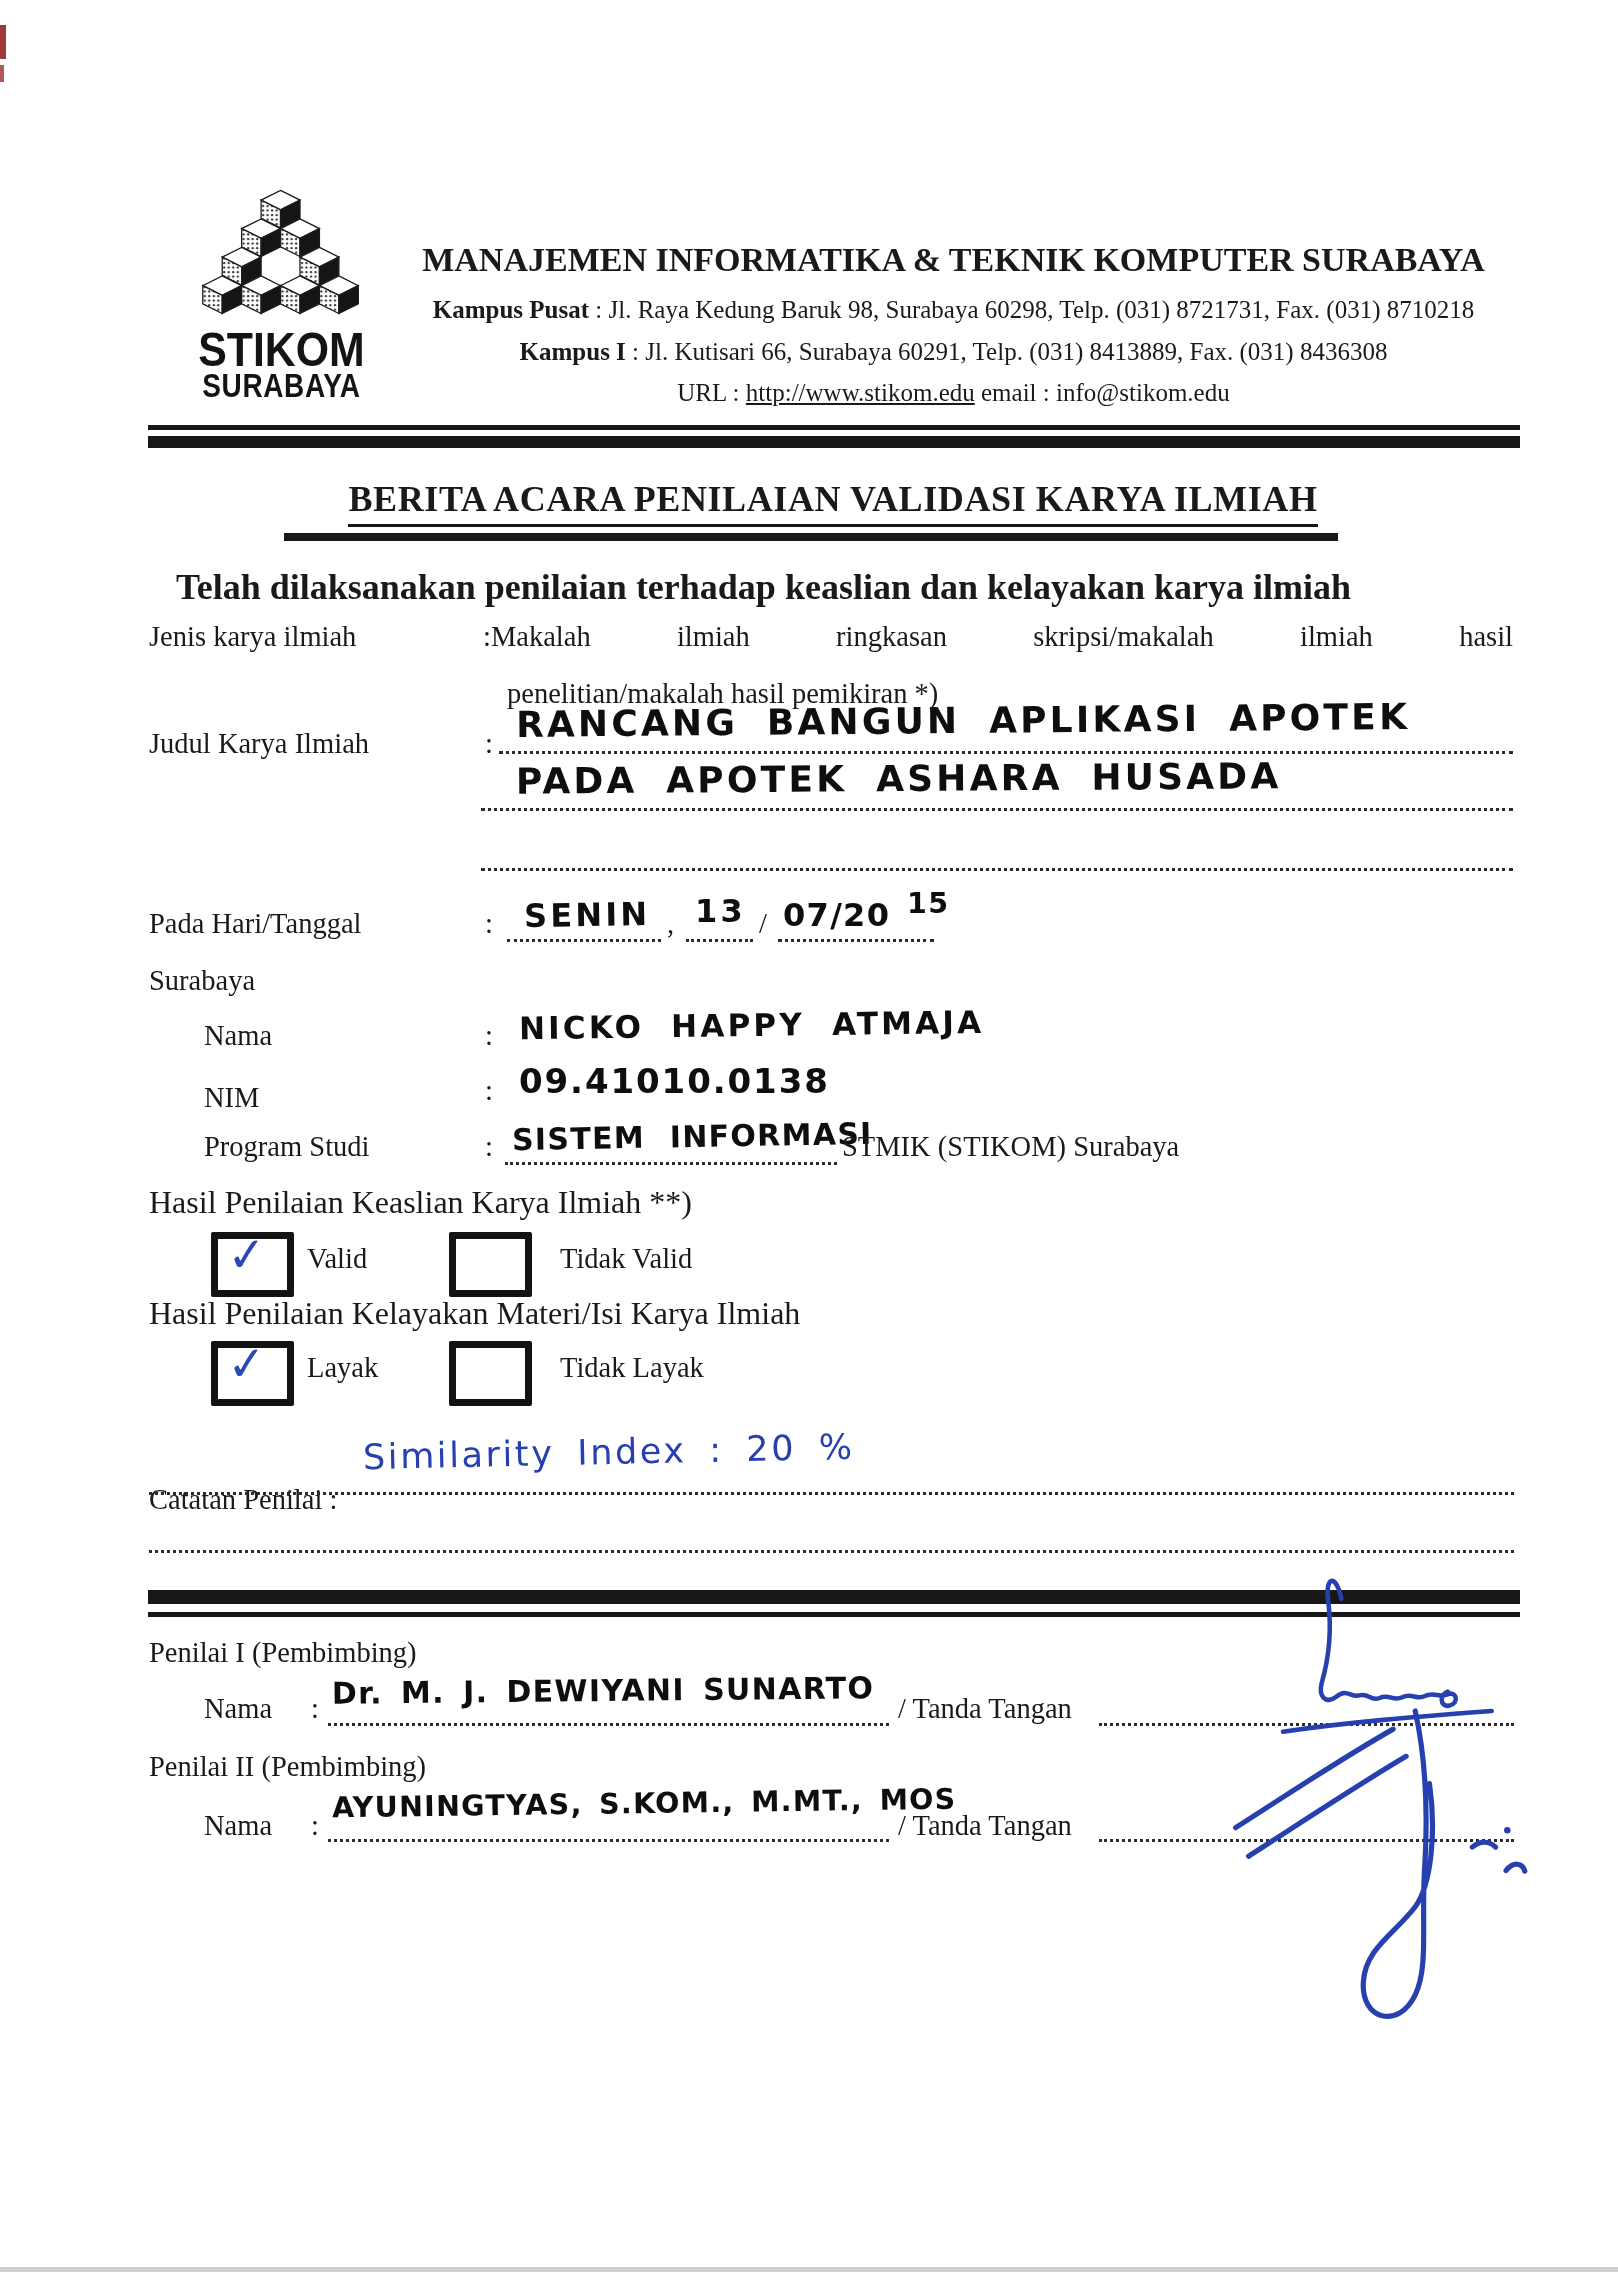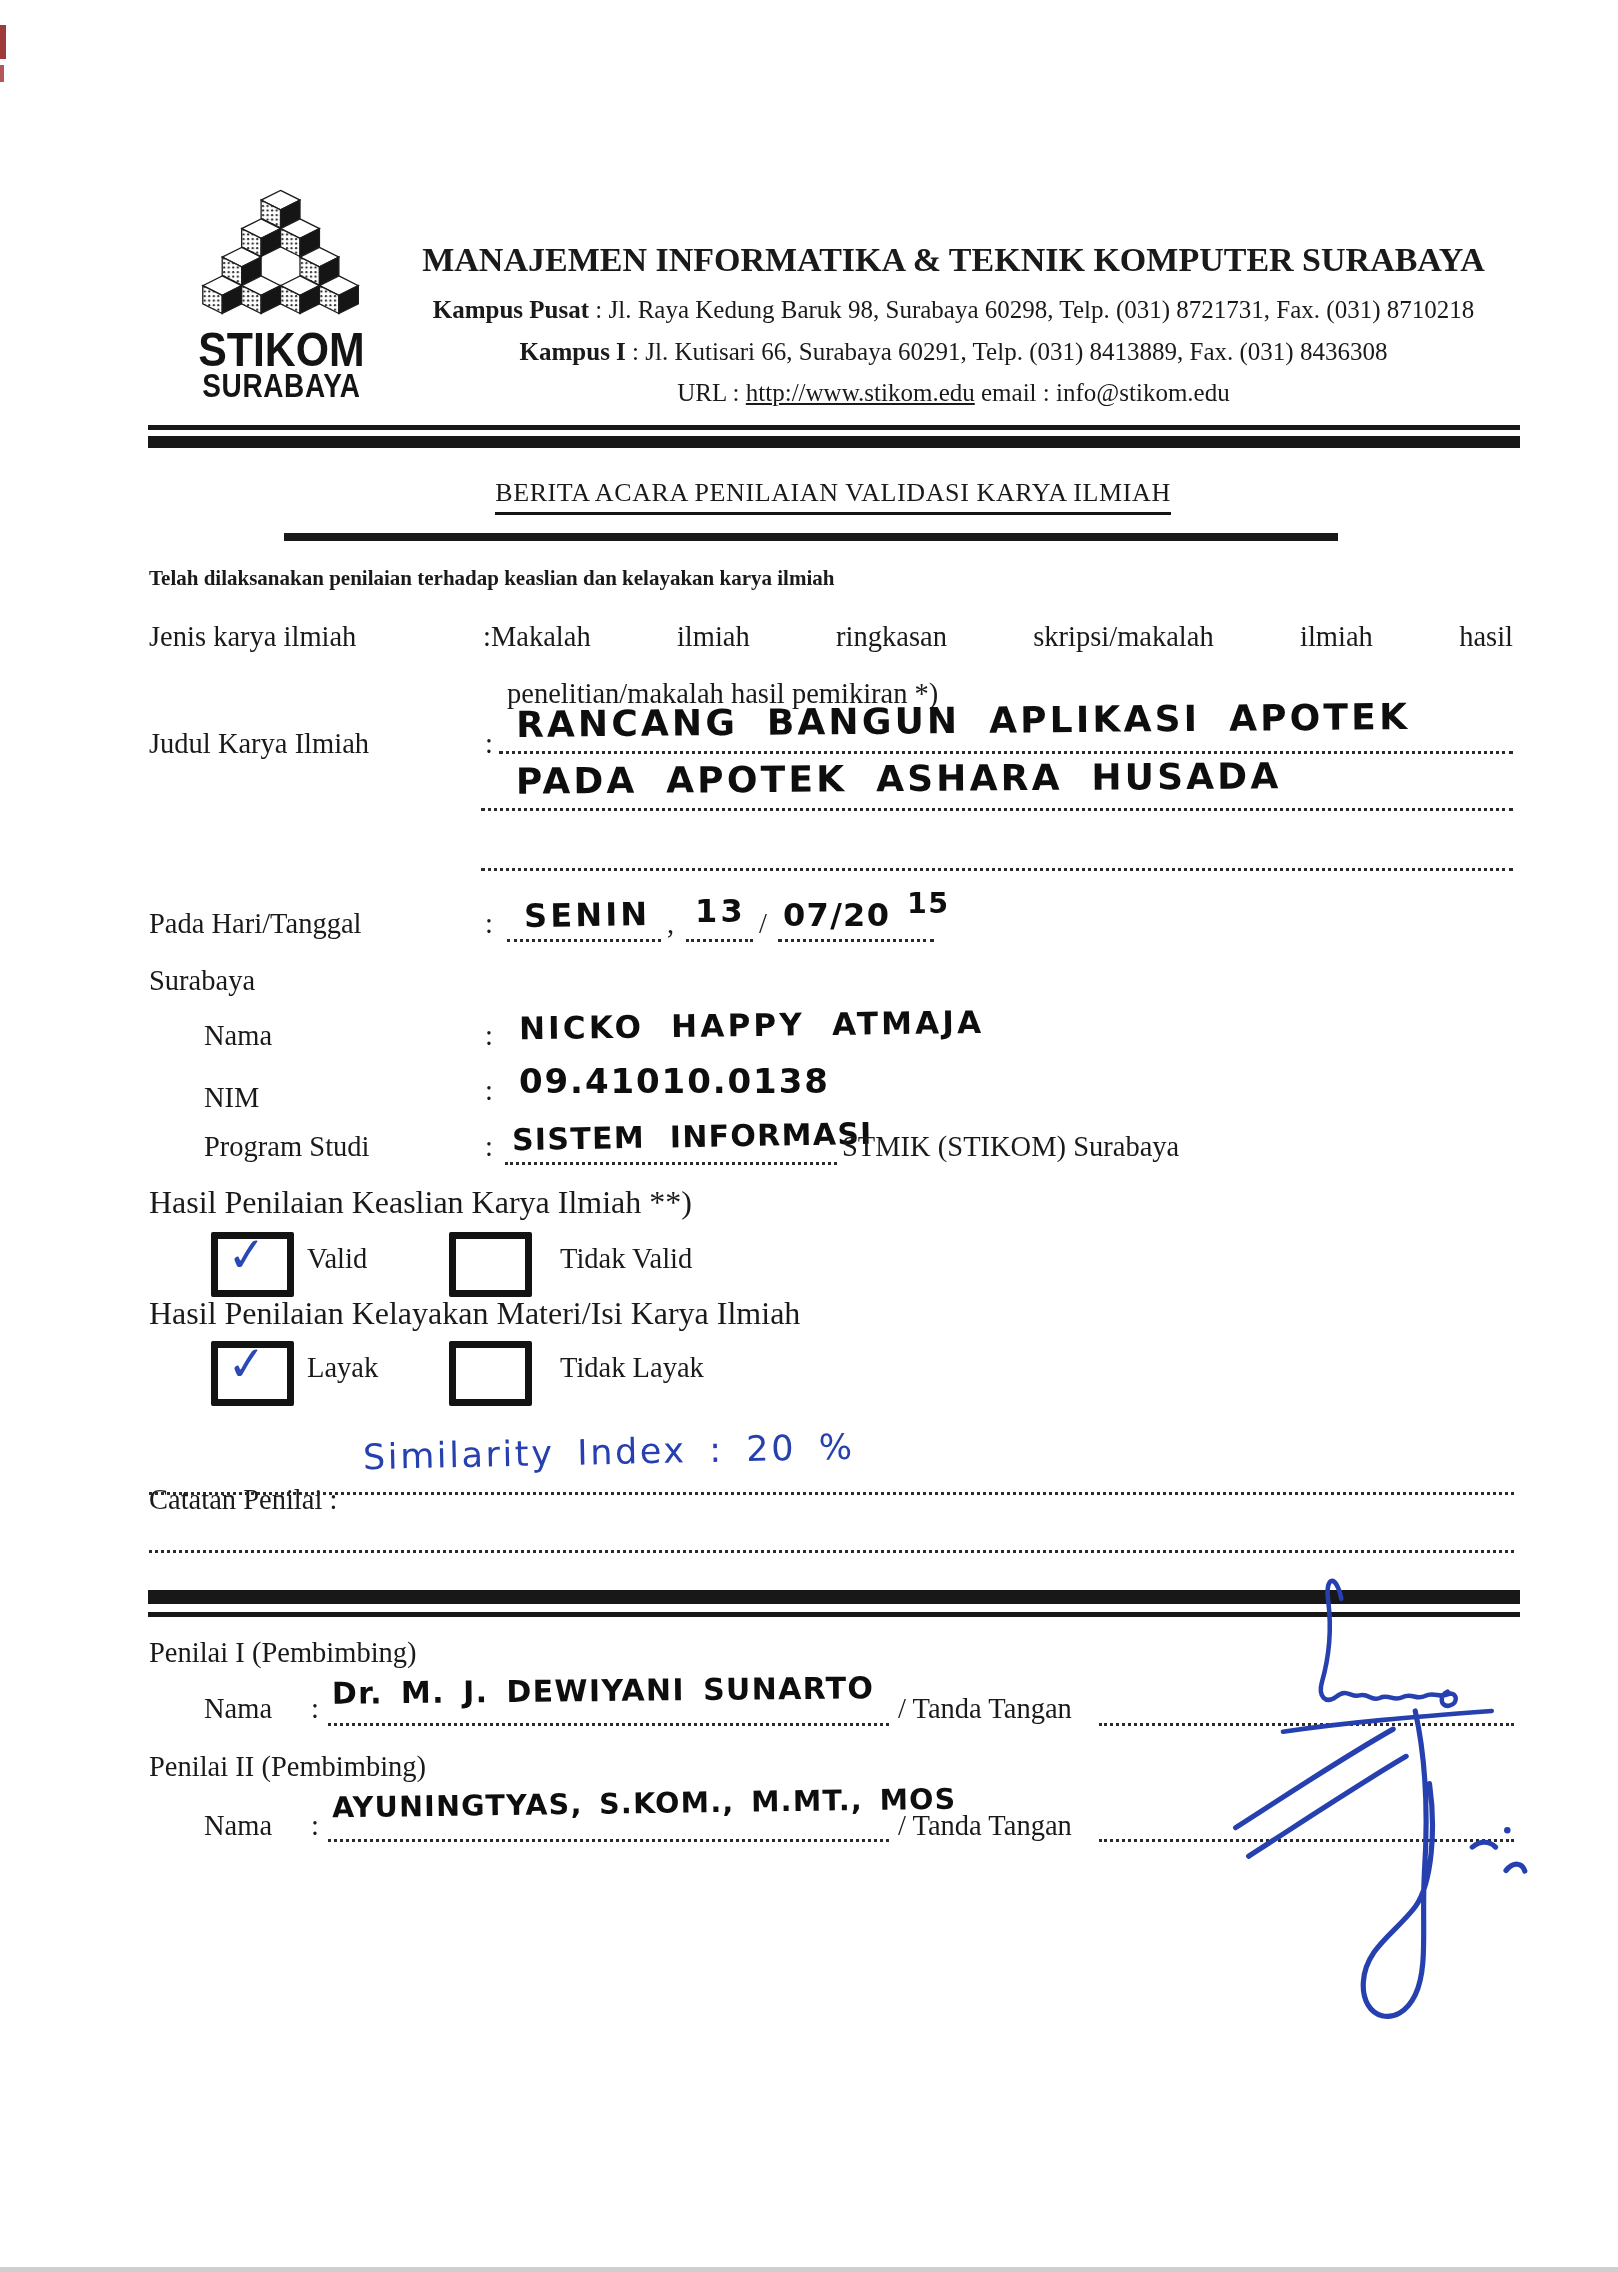--- a/index.html
+++ b/index.html
@@ -9,23 +9,23 @@
   }
   .abs{position:absolute;}
   .serif{font-family:"Liberation Serif", serif;color:#1a1a1a;}
   .b{font-weight:bold;}
   .center{text-align:center;}
   
   .t-school1{font-size:30.5px;font-weight:bold;letter-spacing:0.6px;}
   .t-school2{font-size:34px;font-weight:bold;}
   .t-campus{font-size:25px;}
   .t-url{font-size:25px;}
-  .t-title{font-size:26px;font-weight:normal;letter-spacing:0.6px;}
+  .t-title{font-size:36px;font-weight:bold;letter-spacing:0.6px;}
   .t-title .u{border-bottom:3.9px solid #151515;padding-bottom:5.2px;}
-  .t-intro{font-size:21px;font-weight:bold;}
+  .t-intro{font-size:36px;font-weight:bold;margin-left:27px;}
   .t-body{font-size:28.5px;text-align:center;}
   .t-heading{font-size:32px;}
   
   .rule{background:#181818;}
   
   .dotline{height:0;border-bottom:3.9px dotted #2b2b2b;}
   
   .hand{
     font-family:"DejaVu Sans", sans-serif;font-weight:600;color:#0e0e0e;
     letter-spacing:3.2px;word-spacing:13px;white-space:nowrap;

